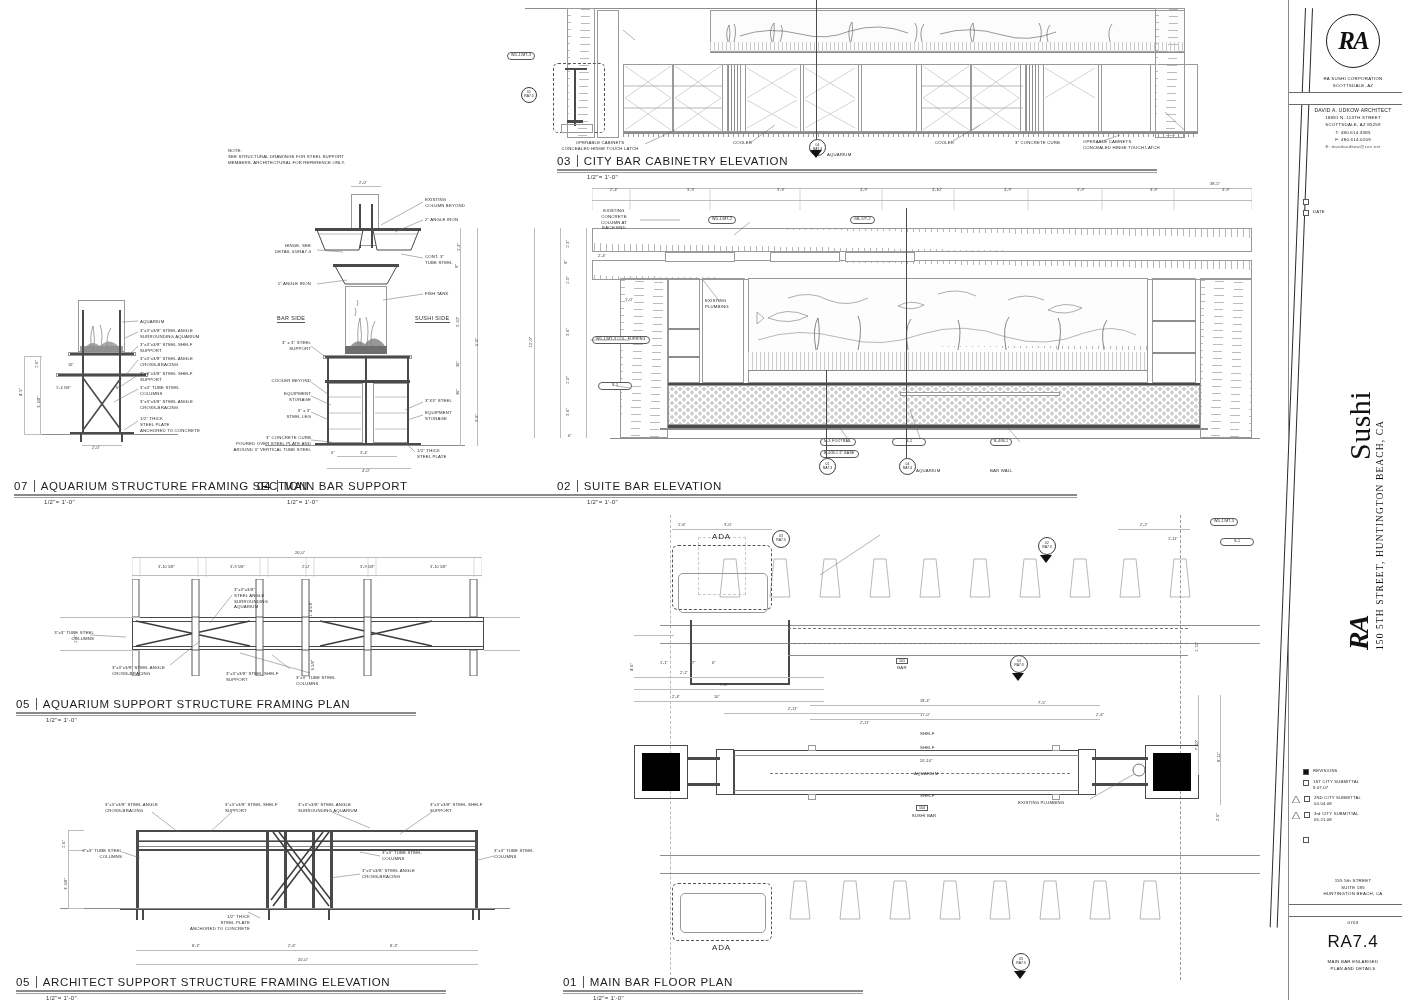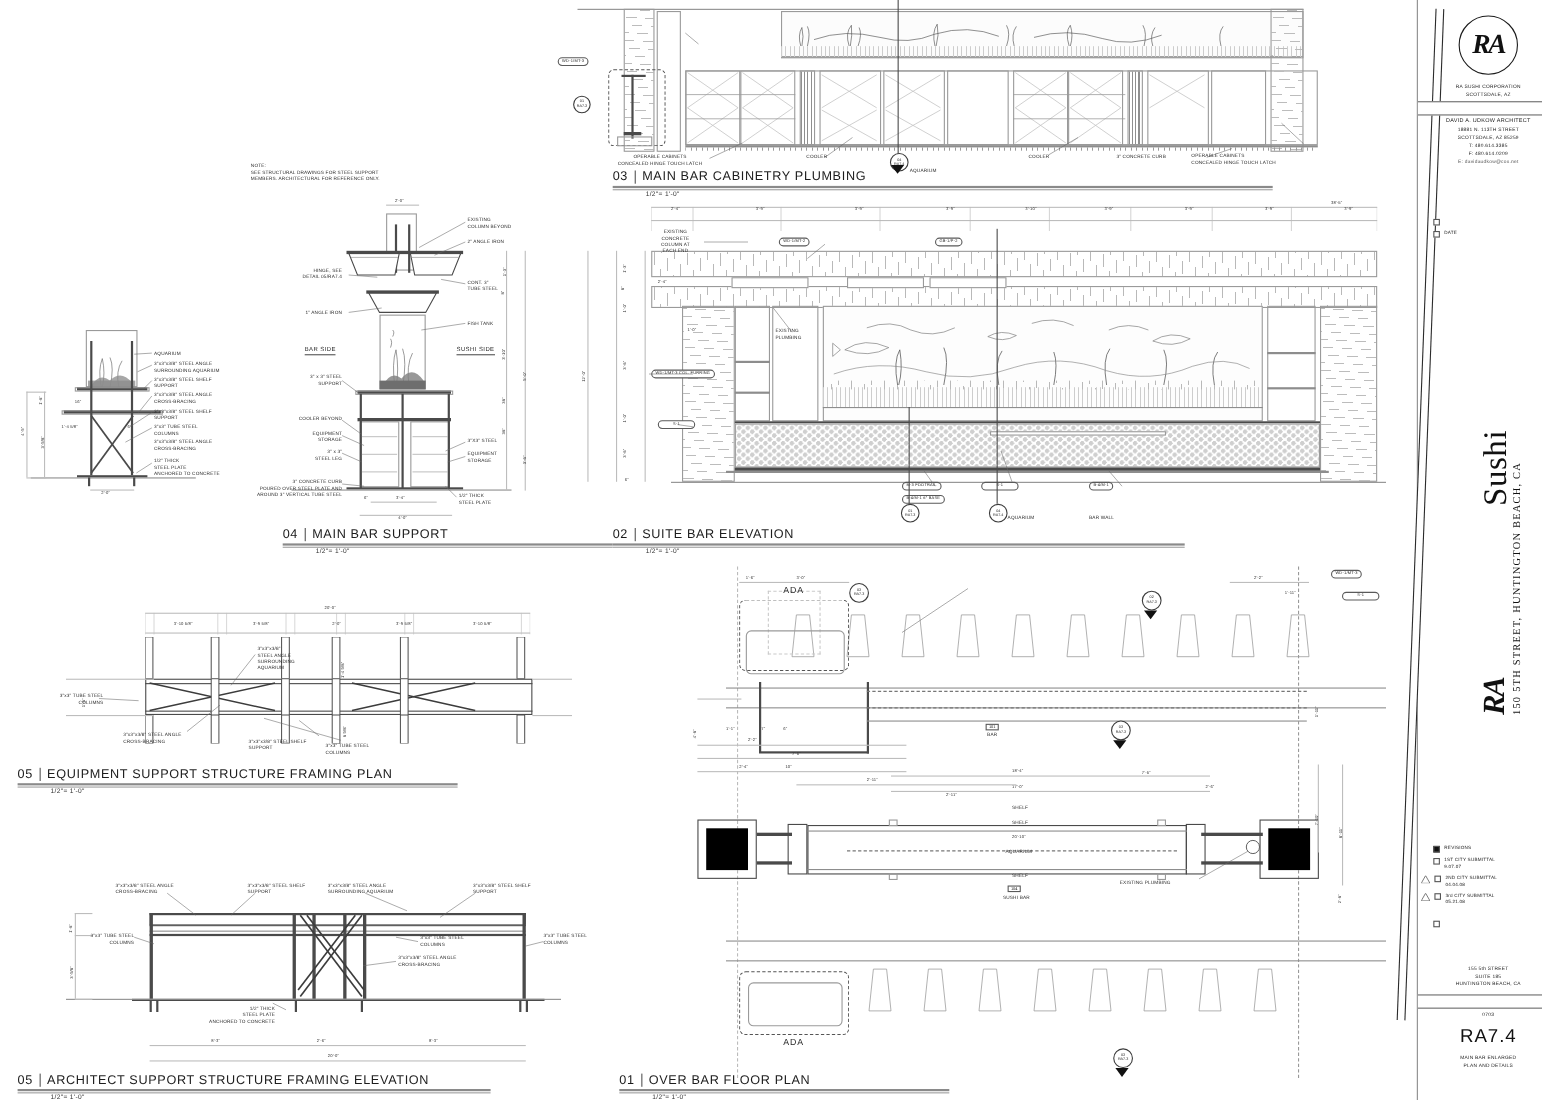--- a/index.html
+++ b/index.html
@@ -183,21 +183,21 @@
     </div>
     <div class="abs ln" style="left:311px;top:0px;width:1px;height:140px;"></div>
     <div class="abs tri" style="left:305px;top:150px;"></div>
     <div class="abs lbl" style="left:322px;top:152px;">AQUARIUM</div>
   </div>
 
   <div class="dt" style="left:557px;top:155px;width:600px;">
     <div class="row">
       <div class="num">03</div>
       <div class="sep"></div>
-      <div class="ttl">MAIN BAR CABINETRY PLUMBING</div>
+      <div class="ttl">CITY BAR CABINETRY ELEVATION</div>
     </div>
     <div class="bar"></div>
       <div class="bar2"></div>
     <div class="scale sc">1/2"= 1'-0"</div>
   </div>
 
   <div class="abs lbl" style="left:228px;top:148px;width:190px;">NOTE:
 SEE STRUCTURAL DRAWINGS FOR STEEL SUPPORT
 MEMBERS. ARCHITECTURAL FOR REFERENCE ONLY.</div>
 
@@ -269,20 +269,30 @@
 SUPPORT</div>
     <div class="abs lbl" style="left:130px;top:95px;">3"x3" TUBE STEEL
 COLUMNS</div>
     <div class="abs lbl" style="left:130px;top:109px;">3"x3"x3/8" STEEL ANGLE
 CROSS-BRACING</div>
     <div class="abs lbl" style="left:130px;top:126px;">1/2" THICK
 STEEL PLATE
 ANCHORED TO CONCRETE</div>
   </div>
 
+  <div class="dt" style="left:14px;top:480px;width:430px;">
+    <div class="row">
+      <div class="num">07</div>
+      <div class="sep"></div>
+      <div class="ttl">AQUARIUM STRUCTURE FRAMING SECTION</div>
+    </div>
+    <div class="bar"></div>
+      <div class="bar2"></div>
+    <div class="scale sc">1/2"= 1'-0"</div>
+  </div>
 
   <div class="abs" style="left:255px;top:180px;width:255px;height:300px;">
 
     <div class="abs boxl" style="left:96px;top:14px;width:28px;height:52px;"></div>
     <div class="abs ln" style="left:104px;top:24px;width:1.5px;height:44px;"></div>
     <div class="abs ln" style="left:116px;top:24px;width:1.5px;height:44px;"></div>
 
     <svg class="abs" style="left:60px;top:48px;" width="106" height="28">
       <g stroke="#4a4a4a" fill="#fff" stroke-width="1">
         <path d="M2 2 L48 2 L44 22 L10 22 Z"></path>
@@ -638,21 +648,21 @@
     <div class="abs lbl" style="left:166px;top:126px;">3"x3"x3/8" STEEL SHELF
 SUPPORT</div>
     <div class="abs lbl" style="left:236px;top:130px;">3"x3" TUBE STEEL
 COLUMNS</div>
   </div>
 
   <div class="dt" style="left:16px;top:698px;width:400px;">
     <div class="row">
       <div class="num">05</div>
       <div class="sep"></div>
-      <div class="ttl">EQUIPMENT SUPPORT STRUCTURE FRAMING PLAN</div>
+      <div class="ttl">AQUARIUM SUPPORT STRUCTURE FRAMING PLAN</div>
     </div>
     <div class="bar"></div>
       <div class="bar2"></div>
     <div class="scale sc">1/2"= 1'-0"</div>
   </div>
 
   <div class="abs" style="left:60px;top:790px;width:450px;height:180px;">
 
     <div class="abs box" style="left:76px;top:40px;width:342px;height:12px;"></div>
     <div class="abs ln" style="left:76px;top:40px;width:342px;height:2px;"></div>
@@ -904,21 +914,21 @@
     <div class="abs dim" style="left:548px;top:22px;">1'-11"</div>
     <div class="abs dim" style="left:418px;top:186px;">7'-5"</div>
     <div class="abs dim" style="left:476px;top:198px;">2'-6"</div>
     <div class="abs dim" style="left:240px;top:206px;">2'-11"</div>
   </div>
 
   <div class="dt" style="left:563px;top:976px;width:300px;">
     <div class="row">
       <div class="num">01</div>
       <div class="sep"></div>
-      <div class="ttl">OVER BAR FLOOR PLAN</div>
+      <div class="ttl">MAIN BAR FLOOR PLAN</div>
     </div>
     <div class="bar"></div>
       <div class="bar2"></div>
     <div class="scale sc">1/2"= 1'-0"</div>
   </div>
 
   <div class="tb">
 
     <div class="slash" style="left:16px;top:8px;height:920px;transform:rotate(2.2deg);transform-origin:top left;"></div>
 

